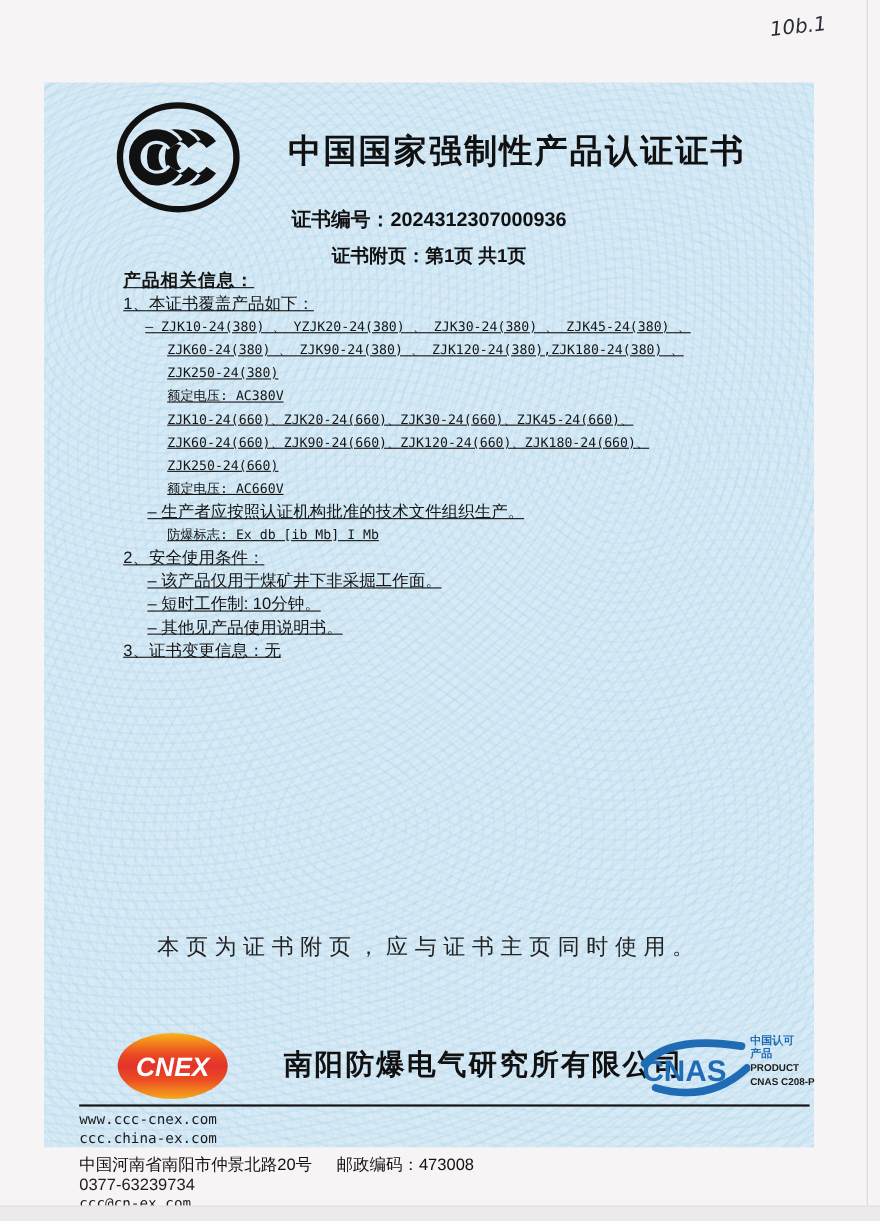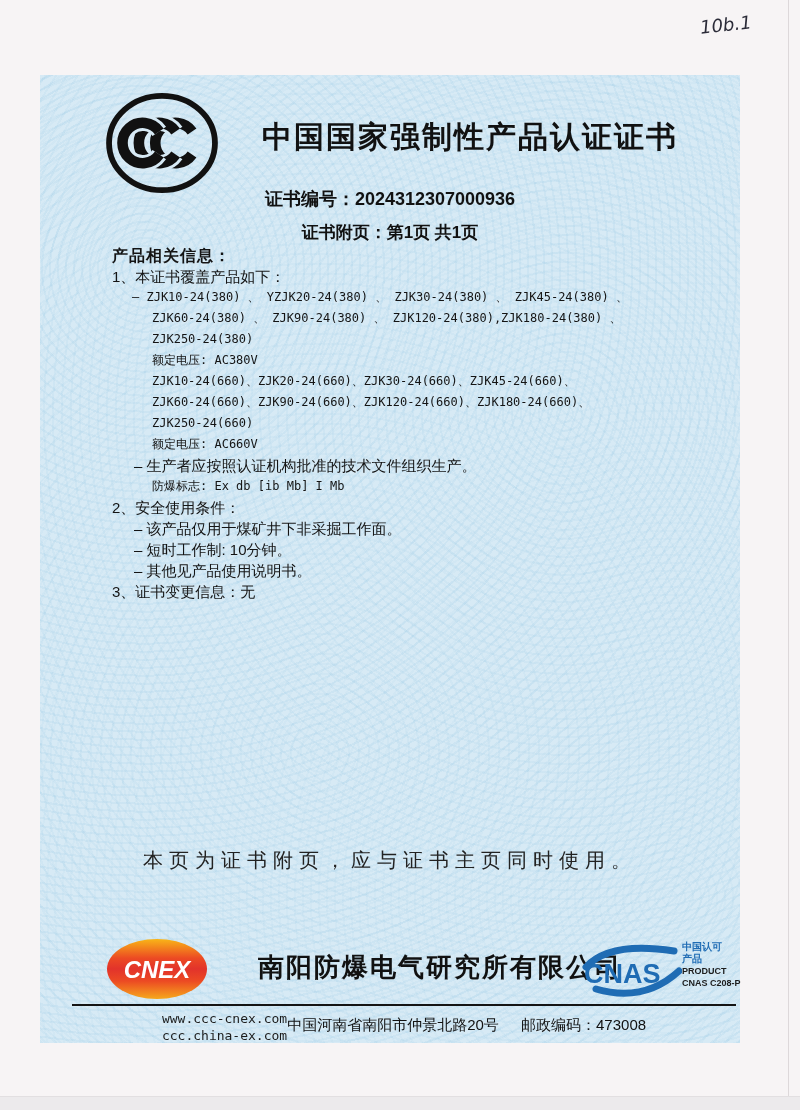--- a/index.html
+++ b/index.html
@@ -29,21 +29,21 @@
   }
   .ccc-logo{position:absolute;left:64px;top:16px;width:116px;height:104px;}
   .cert-title{
     position:absolute;left:188px;top:42px;width:484px;
     text-align:center;font-size:30px;font-weight:bold;letter-spacing:2px;color:#111;
   }
   .center-line{position:absolute;left:0;width:100%;text-align:center;font-weight:bold;color:#111;}
   .cert-no-line{top:112px;font-size:18px;}
   .attach-line{top:146px;font-size:17px;}
   
-  .content{position:absolute;left:72px;top:170px;right:38px;font-size:15px;color:#141414;}
+  .content{position:absolute;left:72px;top:170px;right:38px;font-size:15px;color:#141414;text-decoration:underline;}
   .content .line{line-height:21px;margin:0;}
   .sec-title{font-weight:bold;font-size:16px;letter-spacing:1px;}
   .num-item{margin-top:7px;}
   .mono{font-family:"DejaVu Sans Mono",monospace;font-size:12px;}
   .hang{padding-left:40px;text-indent:-20px;margin-top:8px;}
   .ind2{padding-left:40px;}
   .ind1{padding-left:22px;}
   .gap-sm{margin-top:6px;}
   .gap-md{margin-top:10px;}
   .footnote{
@@ -56,21 +56,21 @@
     position:absolute;left:175px;top:875px;width:370px;text-align:center;
     font-size:26px;font-weight:600;letter-spacing:2px;color:#111;margin-left:40px;
   }
   .cnas-block{position:absolute;left:542px;top:862px;width:162px;height:64px;}
   .cnas-logo{position:absolute;left:0;top:4px;width:100px;height:56px;}
   .cnas-side{position:absolute;left:100px;top:4px;width:62px;line-height:12px;}
   .cnas-cn{font-size:10px;color:#1f6cb4;font-weight:bold;}
   .cnas-en{font-size:9px;color:#1d1d1d;font-weight:bold;}
   .divider{position:absolute;left:32px;top:929px;width:664px;height:2px;background:#141414;}
   
-  .contact{position:absolute;left:32px;top:935px;width:664px;display:flex;justify-content:center;align-items:flex-start;}
+  .contact{position:absolute;left:32px;top:935px;width:664px;display:flex;justify-content:space-between;align-items:flex-start;flex-direction:column;}
   .contact .col-web{font-family:"DejaVu Sans Mono",monospace;font-size:13px;line-height:17px;color:#1c1c1c;}
   .contact .col-addr{font-size:15px;color:#111;padding-top:6px;white-space:nowrap;}
   .contact .col-addr .postal{margin-left:18px;}
   .contact .col-tel{text-align:left;font-size:14px;line-height:17px;color:#1c1c1c;}
   .contact .col-tel .phone{font-size:15px;}
   .contact .col-tel .email{font-family:"DejaVu Sans Mono",monospace;font-size:13px;}
 </style>
 </head>
 <body>
 
@@ -157,19 +157,23 @@
 
     <div class="contact">
       <div class="col-web">
         <div>www.ccc-cnex.com</div>
         <div>ccc.china-ex.com</div>
       </div>
       <div class="col-addr">
         <span>中国河南省南阳市仲景北路20号</span>
         <span class="postal">邮政编码：473008</span>
       </div>
+      <div class="col-tel">
+        <div class="phone">0377-63239734</div>
+        <div class="email">ccc@cn-ex.com</div>
+      </div>
     </div>
 
   </div>
 
   <div class="scan-edge-right"></div>
   <div class="scan-edge-bottom"></div>
 </div>
 
 </body></html>

